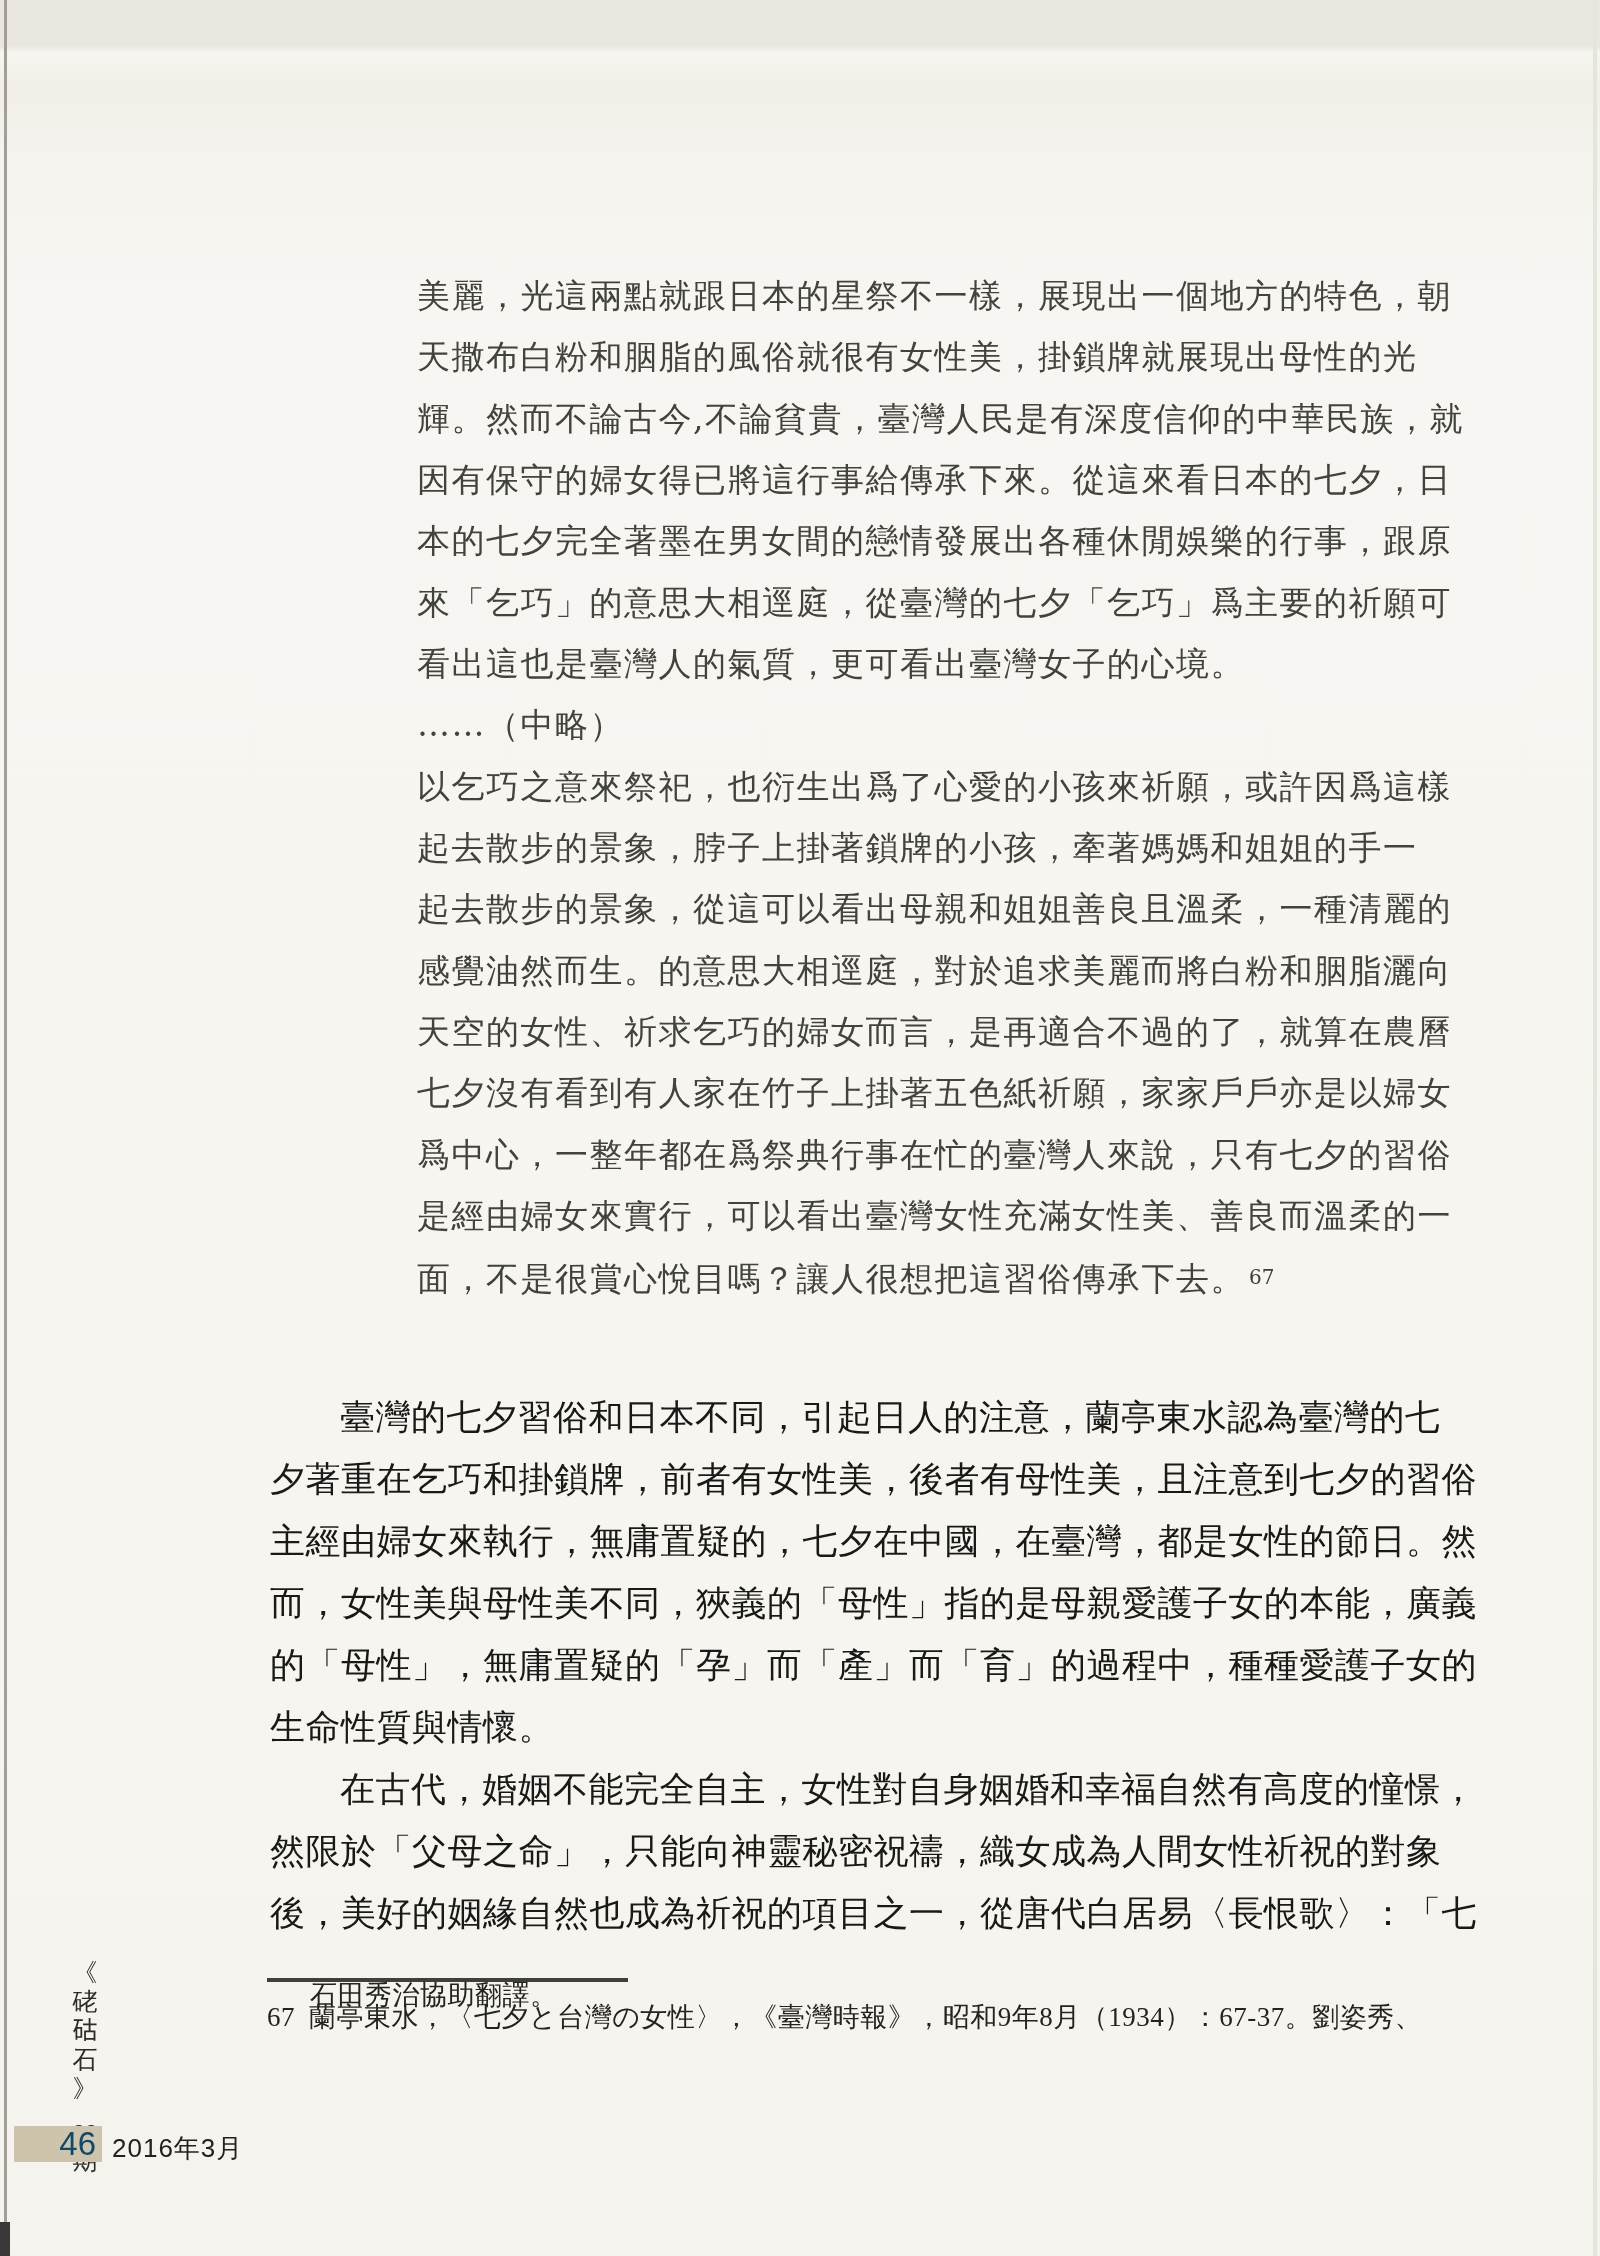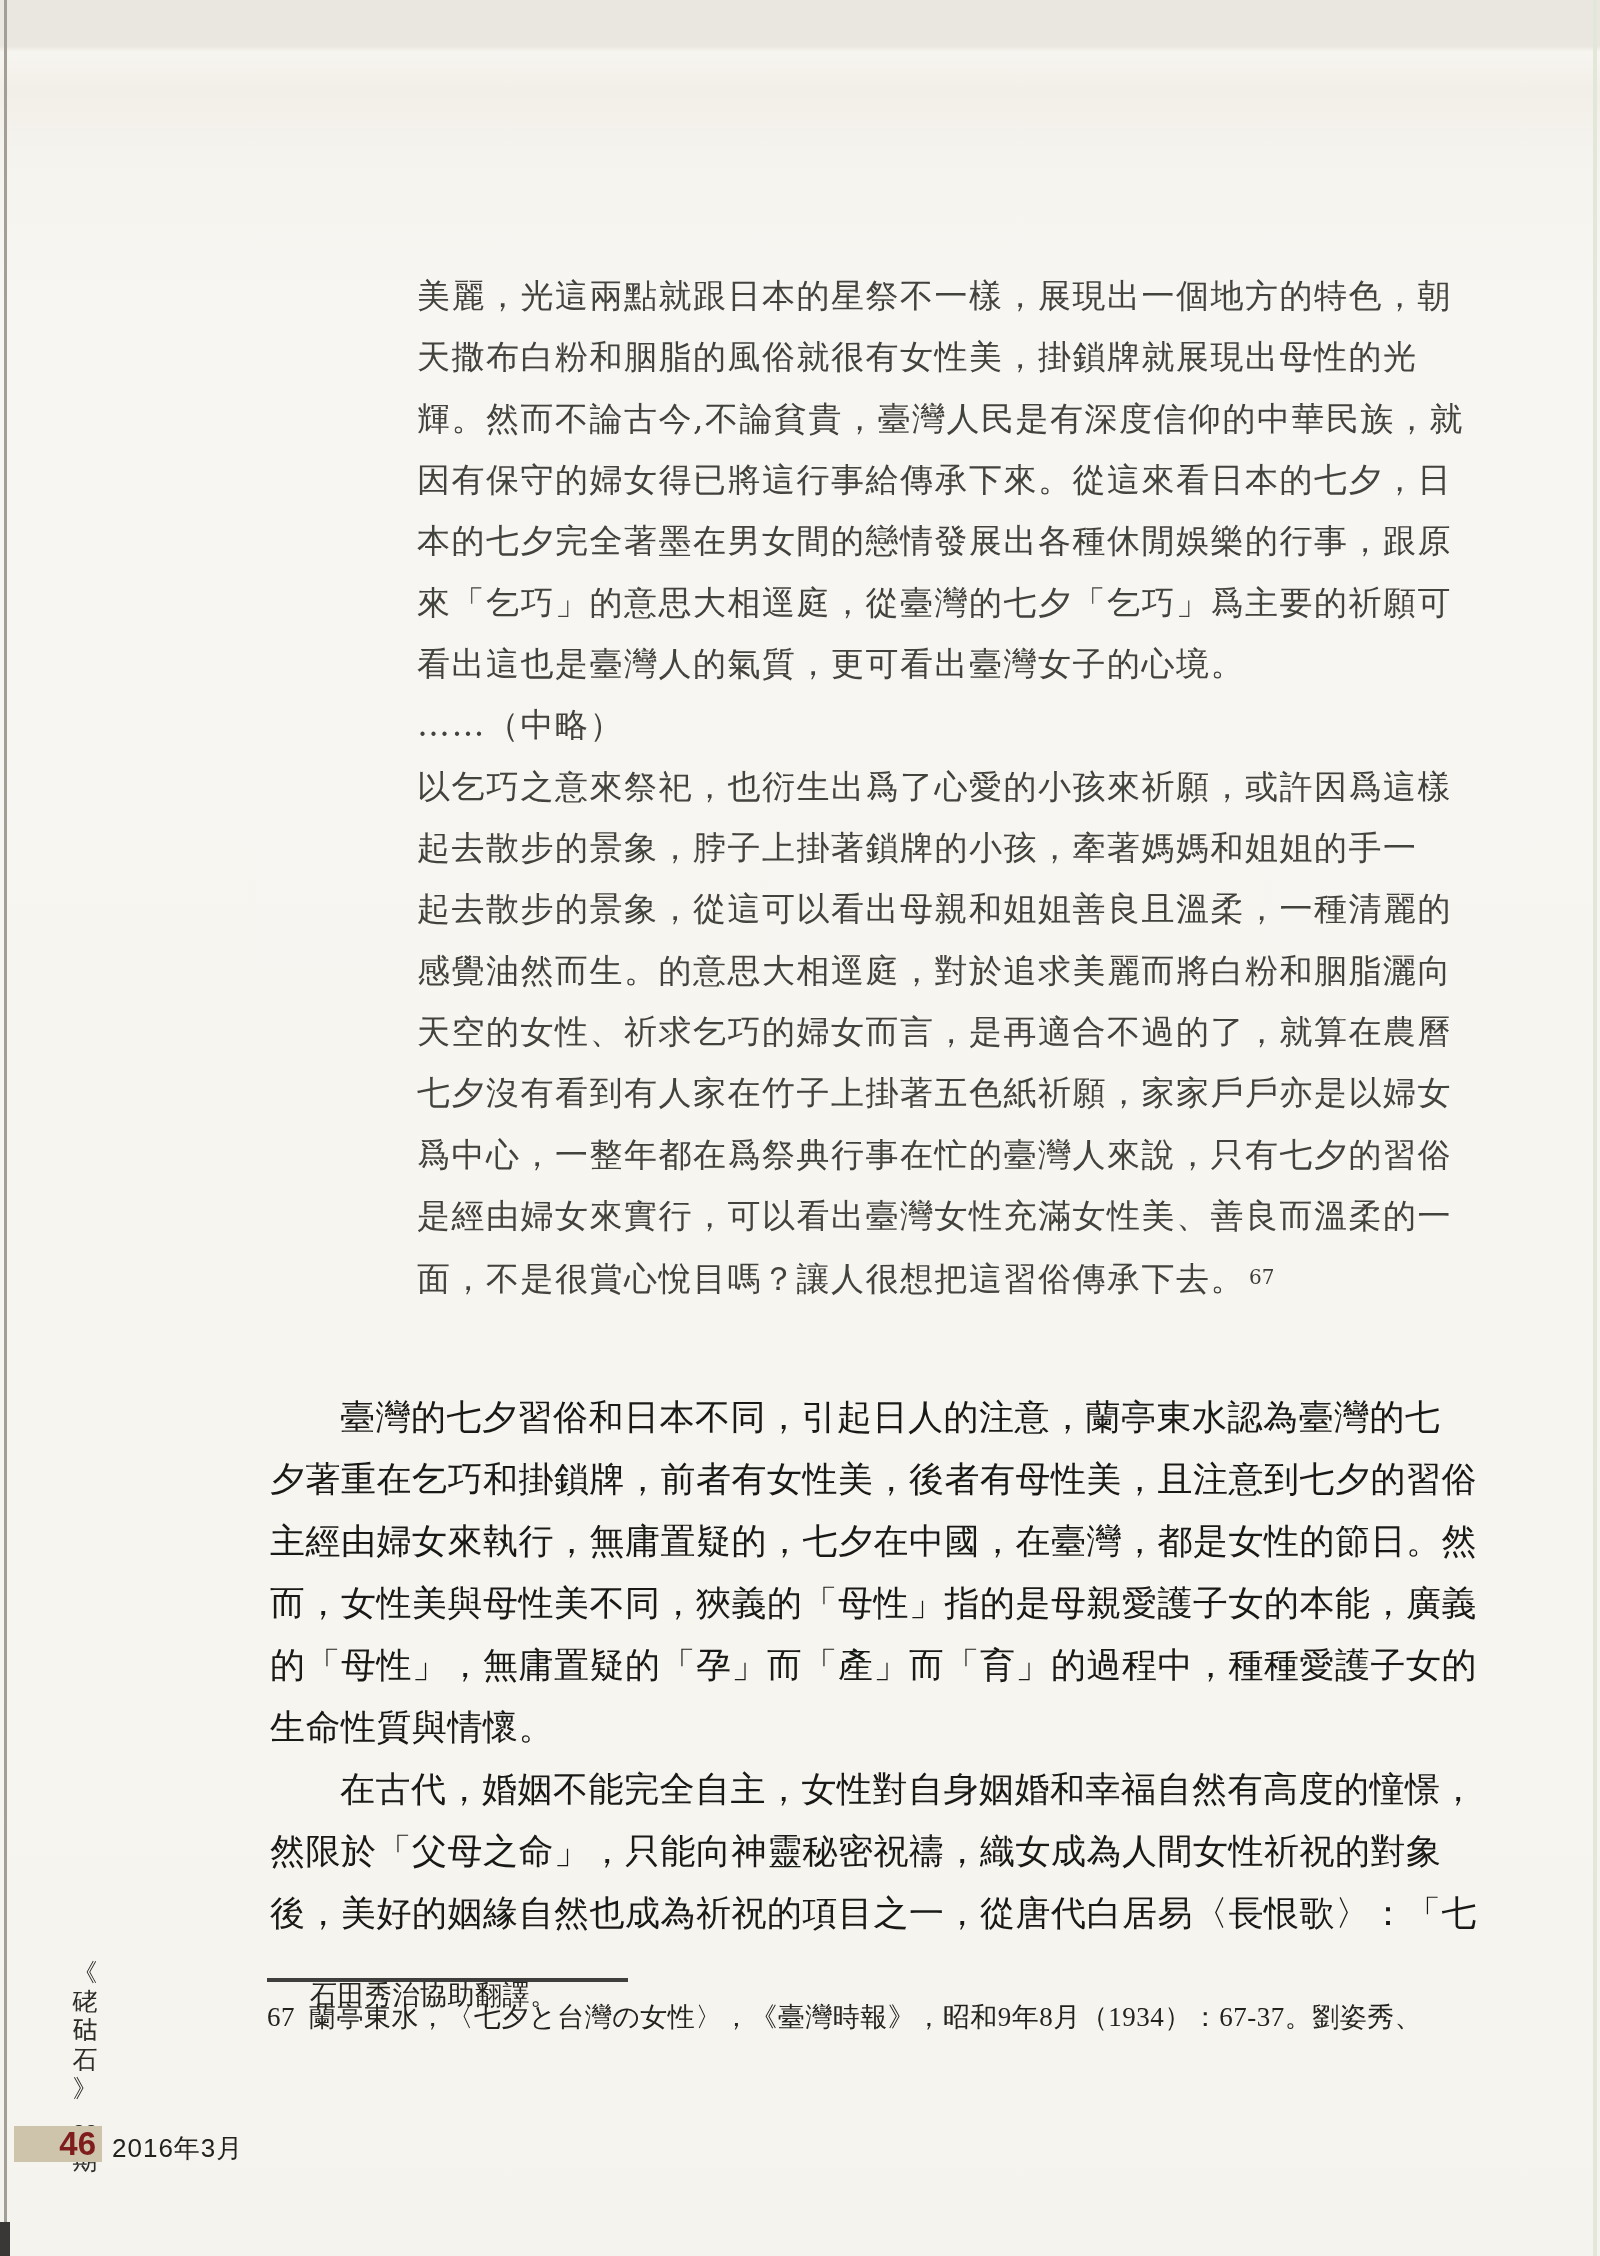--- a/index.html
+++ b/index.html
@@ -43,21 +43,21 @@
     color:#2b2b28;font-family:"Liberation Sans", sans-serif;
   }
   .journal-title .ch{font-size:25px;line-height:29px;}
   .journal-title .num{font-size:22px;line-height:26px;letter-spacing:0;margin-top:17px;}
 
   .page-badge{
     position:absolute;left:14px;top:2126px;width:88px;height:36px;
     background:#cec3ab;display:flex;align-items:center;justify-content:flex-end;
     padding-right:6px;box-sizing:border-box;
   }
-  .page-badge .num{font-size:33px;color:#7f1d1d;font-family:"Liberation Sans", sans-serif;font-weight:bold;}
+  .page-badge .num{font-size:33px;color:#0c4a6e;font-family:"Liberation Sans", sans-serif;}
   .issue-date{
     position:absolute;left:112px;top:2131px;
     font-size:26px;color:#21211e;font-family:"Liberation Sans", sans-serif;letter-spacing:1px;text-align:center;
   }
 </style>
 </head>
 <body>
 
 <div class="page">
 

